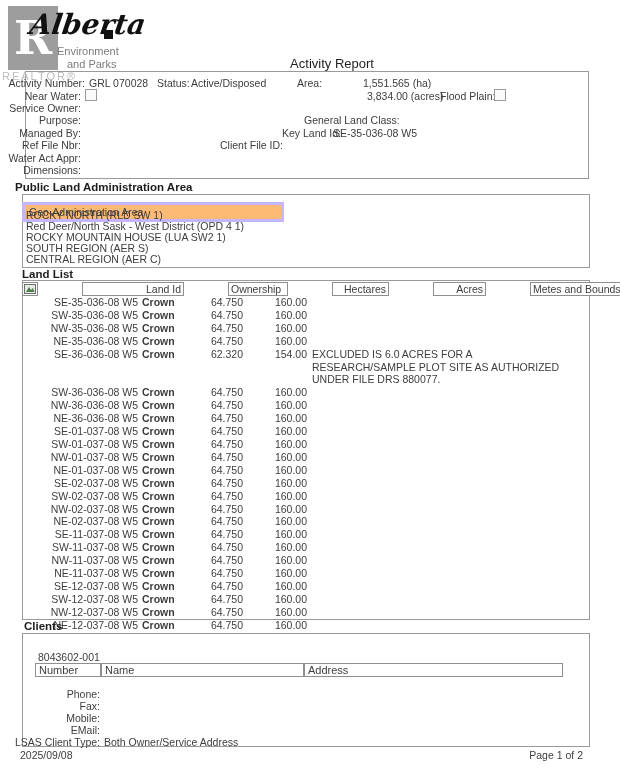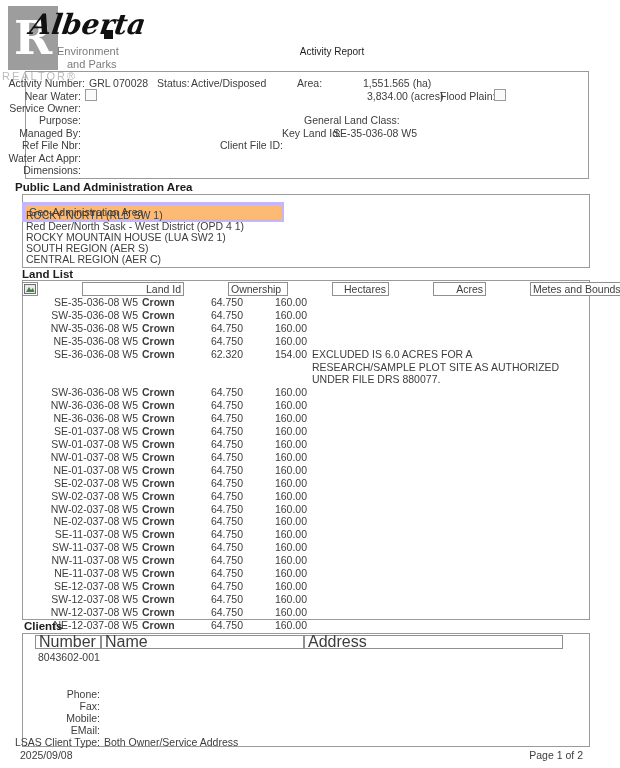--- a/index.html
+++ b/index.html
@@ -16,22 +16,22 @@
   
   .realtor-block{position:absolute;left:8px;top:6px;width:50px;height:64px;background:#9d9d9d;z-index:3;
     display:flex;align-items:center;justify-content:center;}
   .realtor-block .r{font-family:"DejaVu Serif","Liberation Serif",serif;font-weight:bold;font-size:46px;color:#ffffff;line-height:1;}
   .realtor-text{position:absolute;left:2px;top:70px;font-size:11px;letter-spacing:2px;color:#bcbcbc;z-index:6;font-weight:500;}
   .alberta-script{position:absolute;left:30px;top:8px;z-index:4;
     font-family:"DejaVu Serif","Liberation Serif",serif;font-style:italic;font-weight:bold;
     font-size:28px;color:#111;transform:skewX(-8deg);white-space:nowrap;}
   .alberta-sq{position:absolute;left:104px;top:30px;width:9px;height:9px;background:#111;z-index:4;}
   .dept{position:absolute;color:#7c7c7c;font-size:11px;z-index:4;white-space:nowrap;}
-  .title{position:absolute;left:262px;top:46px;width:140px;text-align:center;
-    font-size:10px;font-weight:500;color:#1e1e1e;white-space:nowrap;}
+  .title{position:absolute;left:262px;top:56px;width:140px;text-align:center;
+    font-size:13px;font-weight:500;color:#1e1e1e;white-space:nowrap;}
   .checkbox{position:absolute;width:10px;height:10px;border:1px solid #9a9a9a;background:#fafafa;}
   
   .geo-cell{position:absolute;left:22px;top:194px;width:256px;height:14px;border:3px solid #c4b5fd;background:#fdba74;margin-top:8px;}
   .geo-cell span{display:block;padding:1px 0 0 4px;font-size:10.5px;white-space:nowrap;}
   .geo-rows{position:absolute;left:26px;top:210px;width:540px;}
   .geo-rows div{font-size:10.5px;line-height:11.1px;white-space:nowrap;}
   
   .lhead{position:absolute;left:22px;top:282px;display:grid;
     grid-template-columns:16px 102px 60px 57px 53px 250px;z-index:2;gap:44px;}
   .lhead .hc{border:1px solid #8f8f8f;background:#fff;height:12px;font-size:10.5px;line-height:12px;white-space:nowrap;overflow:visible;}
@@ -39,21 +39,21 @@
   .hc.left{padding-left:2px;}
   .land-rows{position:absolute;left:22px;top:296px;width:546px;}
   .lrow{display:grid;grid-template-columns:16px 102px 60px 57px 53px 252px;
     font-size:10.5px;line-height:12.9px;}
   .lrow .c-landid{text-align:right;padding-right:2px;white-space:nowrap;}
   .lrow .c-own{padding-left:2px;white-space:nowrap;font-weight:bold;}
   .lrow .c-hect{text-align:right;padding-right:14px;white-space:nowrap;}
   .lrow .c-acres{text-align:right;padding-right:3px;white-space:nowrap;}
   .lrow .c-metes{padding-left:2px;white-space:normal;}
   
-  .chc{position:absolute;height:12px;border:1px solid #8f8f8f;background:#fff;font-size:16px;line-height:12px;padding-left:3px;white-space:nowrap;}
+  .chc{position:absolute;height:12px;border:1px solid #8f8f8f;background:#fff;font-size:11px;line-height:12px;padding-left:3px;white-space:nowrap;margin-top:28px;}
   .footer{position:absolute;font-size:10.5px;color:#3d3d3d;white-space:nowrap;}
   .icon-cell-svg{display:block;margin:1px 0 0 1px;}
 </style>
 </head>
 <body>
 
 <div class="page">
 
   <div class="realtor-block">
     <span class="r">R</span>

